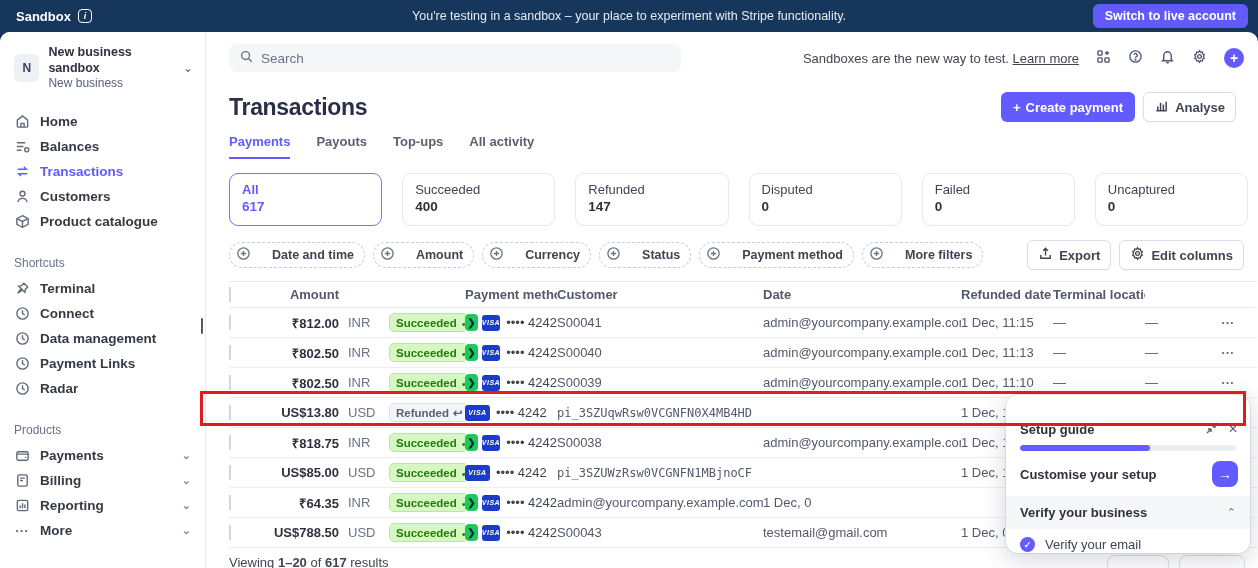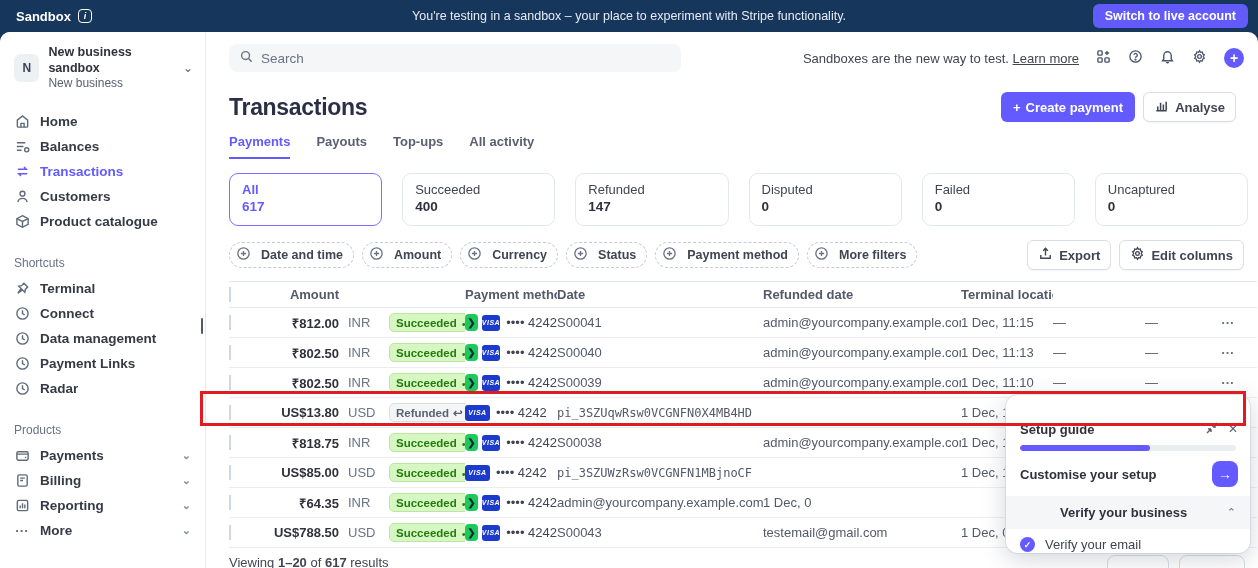--- a/index.html
+++ b/index.html
@@ -52,21 +52,21 @@
   .cards { display:flex; gap:20px; padding:14px 10px 0 22px; }
   .card { width:164px; height:53px; border:1px solid #e3e8ee; border-radius:9px; padding:8px 12px; cursor:pointer; background:#fff; }
   .card .clabel { font-size:13px; color:#414552; }
   .card .cvalue { font-size:13.5px; font-weight:700; color:#30313d; margin-top:2px; }
   .card.active { border:1.5px solid #7a73ff; }
   .card.active .clabel { color:#635bff; font-weight:700; }
   .card.active .cvalue { color:#635bff; }
 
   .chiprow { display:flex; align-items:center; padding:14px 14px 0 22px; }
   .chips { display:flex; gap:8px; }
-  .chip { display:flex; align-items:center; gap:10px; border:1px dashed #c3cbd5; border-radius:999px; padding:3px 10px 3px 6px; font-size:12.5px; font-weight:700; color:#414552; cursor:pointer; background:#fff; }
+  .chip { display:flex; align-items:center; gap:21px; border:1px dashed #c3cbd5; border-radius:999px; padding:3px 10px 3px 6px; font-size:12.5px; font-weight:700; color:#414552; cursor:pointer; background:#fff; }
   .chip .ci { color:#6a7383; }
   .chip-btns { margin-left:auto; display:flex; gap:8px; }
 
   
   .table { margin:11px 0 0 22px; width:1028px; }
   .trow { display:grid; grid-template-columns:34px 82px 44px 76px 92px 206px 198px 92px 92px 76px 36px; align-items:center; height:30px; border-bottom:1px solid #ebeef1; }
   .thead { height:27px; border-top:1px solid #e3e8ee; border-bottom:1px solid #e3e8ee; font-size:12.5px; font-weight:700; color:#414552; }
   .cell { white-space:nowrap; overflow:hidden; font-size:13px; color:#545969; }
   .cb { width:14px; height:14px; border:1px solid #cfd7df; border-radius:4px; background:#fff; cursor:pointer; }
   .amt { font-weight:700; color:#30313d; text-align:right; padding-right:6px; font-size:13px; }
@@ -88,21 +88,21 @@
   .panel { position:absolute; left:1006px; top:395px; width:244px; height:158px; background:#fff; border-radius:12px; box-shadow:0 6px 24px rgba(60,66,87,.22), 0 0 0 1px #e9edf1; z-index:40; }
   .panel-h { display:flex; align-items:center; padding:10px 12px 7px 14px;margin-top:15px; }
   .panel-title { font-size:13px; font-weight:700; color:#30313d; }
   .panel-hicons { margin-left:auto; display:flex; gap:10px; color:#596171; align-items:center; }
   .progress { margin:0 14px; height:6px; border-radius:3px; background:#ebeef1; overflow:hidden; }
   .progress-fill { height:100%; width:60%; background:#635bff; border-radius:3px; }
   .panel-row { display:flex; align-items:center; padding:10px 12px 9px 14px; }
   .panel-row .plabel { font-size:13px; font-weight:700; color:#30313d;text-align:center; }
   .arrow-btn { margin-left:auto; width:26px; height:26px; border-radius:8px; background:#635bff; color:#fff; border:none; font-size:14px; font-weight:700; cursor:pointer; display:flex; align-items:center; justify-content:center; }
   .panel-sec { background:#f5f6f8; display:flex; align-items:center; padding:9px 14px; }
-  .panel-sec .plabel { font-size:13px; font-weight:700; color:#30313d;margin-left:40px; }
+  .panel-sec .plabel { font-size:13px; font-weight:700; color:#30313d; }
   .panel-sec .chev { margin-left:auto; color:#687385; font-size:11px; }
   .task { display:flex; align-items:center; gap:10px; padding:8px 14px; cursor:pointer; }
   .task-label { font-size:13px; color:#414552; }
   .dot-done { width:15px; height:15px; border-radius:50%; background:#635bff; color:#fff; font-size:9px; font-weight:700; display:flex; align-items:center; justify-content:center; }
   .dot-todo { width:11px; height:11px; border-radius:50%; border:2px solid #635bff; background:#fff; }
 
   .pag-ghost { position:absolute; top:555px; height:26px; border:1px solid #d8dee4; border-radius:8px; background:#fff; z-index:10; }
   .annotation { position:absolute; left:200px; top:391px; width:1046px; height:35px; border:3px solid #e01b22; z-index:60; pointer-events:none; }
 </style>
 </head>
@@ -411,20 +411,21 @@
       </div>
     </div>
 
     <div class="table">
       <div class="trow thead">
         <div class="cell"><span class="cb"></span></div>
         <div class="cell amt-h">Amount</div>
         <div class="cell"></div>
         <div class="cell"></div>
         <div class="cell">Payment method</div>
+        <div class="cell">Customer</div>
         <div class="cell">Date</div>
         <div class="cell">Refunded date</div>
         <div class="cell">Terminal location</div>
         <div class="cell"></div>
       </div>
 
       <div class="trow">
         <div class="cell"><span class="cb"></span></div>
         <div class="cell amt">₹812.00</div>
         <div class="cell cur">INR</div>

